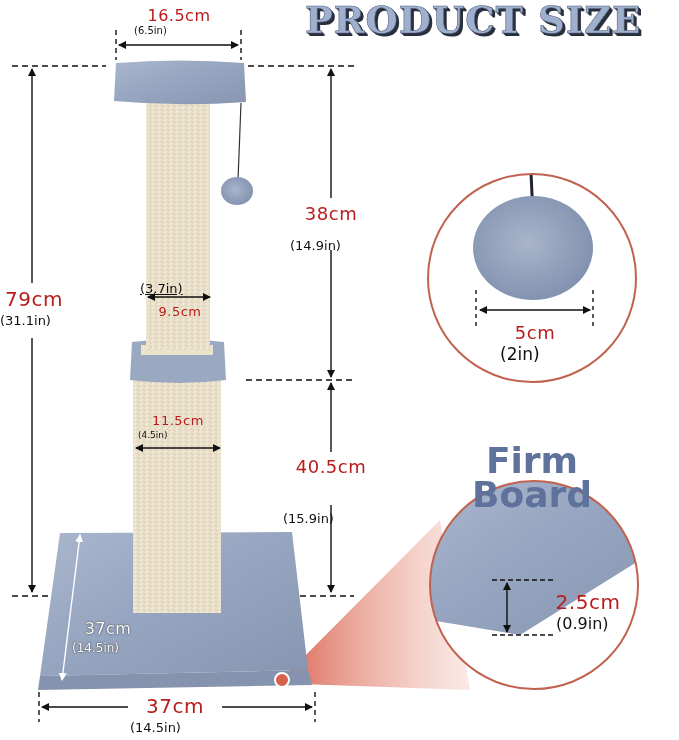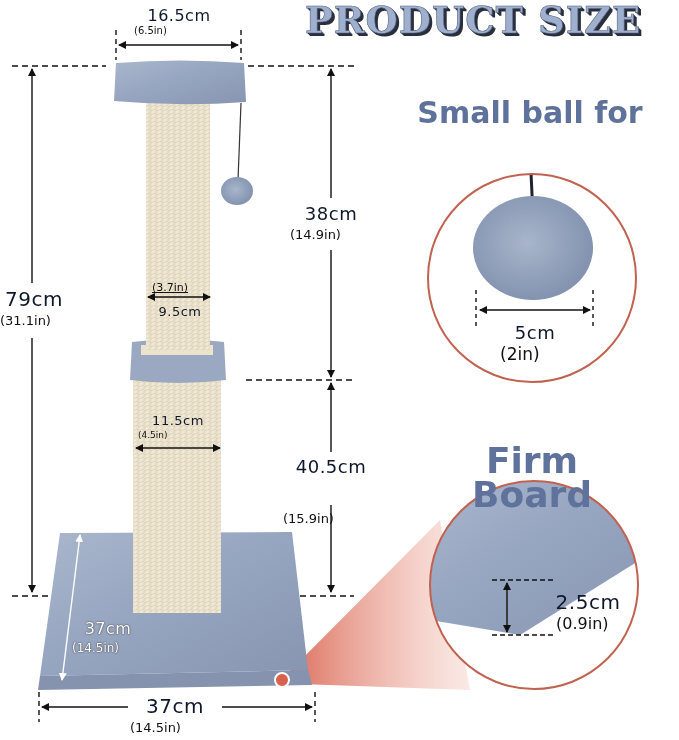--- a/index.html
+++ b/index.html
@@ -5,21 +5,21 @@
     html, body { margin: 0; padding: 0; background: #ffffff; }
     body { width: 679px; height: 740px; position: relative; overflow: hidden; font-family: "DejaVu Sans", sans-serif; }
     .abs { position: absolute; }
     .title {
       left: 305px; top: -2px; font-family: "DejaVu Serif", serif; font-weight: 900;
       font-size: 37px; letter-spacing: 1px; color: #9fb0cf;
       text-shadow: 2px 2px 0 #2a2f3d, 3px 3px 0 #2a2f3d, 1px 1px 0 #2a2f3d;
       -webkit-text-stroke: 0.6px #55627e; white-space: nowrap;
     }
     .heading { color: #5f729c; font-family: "DejaVu Sans", sans-serif; font-weight: bold; text-align: center; line-height: 34px; }
-    .dim-cm { font-family: "DejaVu Sans", sans-serif; color: #0f172a; text-align: center; white-space: nowrap; letter-spacing: 0.5px; }
+    .dim-cm { font-family: "DejaVu Sans", sans-serif; color: #b91c1c; text-align: center; white-space: nowrap; letter-spacing: 0.5px; }
     .dim-in { font-family: "DejaVu Sans", sans-serif; color: #111; text-align: left; white-space: nowrap; }
     .white-label { color: #fff; text-shadow: 0 0 1px #333, 0 0 2px #555; }
     svg.overlay { position: absolute; left: 0; top: 0; }
   </style>
 </head>
 <body>
 
 <svg class="overlay" width="679" height="740" viewBox="0 0 679 740">
   <defs>
     <linearGradient id="plushGrad" x1="0" y1="0" x2="1" y2="1">
@@ -136,43 +136,42 @@
     <line x1="492" y1="635" x2="556" y2="635" stroke-dasharray="5,3"></line>
     <line x1="507" y1="583" x2="507" y2="632" marker-start="url(#arrTail)" marker-end="url(#arrHead)"></line>
   </g>
 
   <line x1="80" y1="535" x2="62" y2="680" stroke="#fff" stroke-width="1.4" marker-start="url(#arrTailW)" marker-end="url(#arrHeadW)"></line>
 </svg>
 
 <div class="abs title">PRODUCT SIZE</div>
 
 <div class="abs heading" style="left:395px; top:96px; width:270px; font-size:30px;">
-  <div>Small ball for</div>
 </div>
 <div class="abs dim-cm" style="left:500px; top:322px; width:70px; font-size:18px;">5cm</div>
 <div class="abs dim-in" style="left:500px; top:344px; width:70px; font-size:17px;">(2in)</div>
 
 <div class="abs heading" style="left:420px; top:444px; width:224px; font-size:36px;">Firm Board</div>
 <div class="abs dim-cm" style="left:548px; top:590px; width:80px; font-size:20px;">2.5cm</div>
 <div class="abs dim-in" style="left:556px; top:614px; width:70px; font-size:16px;">(0.9in)</div>
 
 <div class="abs dim-cm" style="left:134px; top:6px; width:90px; font-size:16px;">16.5cm</div>
 <div class="abs dim-in" style="left:134px; top:25px; width:90px; font-size:10px;">(6.5in)</div>
 
 <div class="abs dim-cm" style="left:148px; top:264px; width:64px; font-size:13px;margin-top:40px;">9.5cm</div>
-<div class="abs dim-in" style="left:152px; top:281px; width:64px; font-size:11px;text-decoration:underline;">(3.7in)</div>
+<div class="abs dim-in" style="left:140px; top:281px; width:64px; font-size:13px;text-decoration:underline;">(3.7in)</div>
 
 <div class="abs dim-cm" style="left:138px; top:413px; width:80px; font-size:13px;">11.5cm</div>
 <div class="abs dim-in" style="left:138px; top:430px; width:80px; font-size:9px;">(4.5in)</div>
 
 <div class="abs dim-cm" style="left:0px; top:287px; width:68px; font-size:20px;">79cm</div>
 <div class="abs dim-in" style="left:0px; top:313px; width:68px; font-size:13px;">(31.1in)</div>
 
 <div class="abs dim-cm" style="left:290px; top:203px; width:82px; font-size:18px;">38cm</div>
-<div class="abs dim-in" style="left:290px; top:227px; width:82px; font-size:13px;">(14.9in)</div>
+<div class="abs dim-in" style="left:290px; top:238px; width:82px; font-size:13px;">(14.9in)</div>
 
 <div class="abs dim-cm" style="left:283px; top:456px; width:96px; font-size:18px;">40.5cm</div>
 <div class="abs dim-in" style="left:283px; top:481px; width:96px; font-size:13px;margin-top:30px;">(15.9in)</div>
 
 <div class="abs dim-cm white-label" style="left:72px; top:619px; width:72px; font-size:16px;">37cm</div>
 <div class="abs dim-in white-label" style="left:72px; top:641px; width:72px; font-size:12px;">(14.5in)</div>
 
 <div class="abs dim-cm" style="left:130px; top:694px; width:90px; font-size:20px;">37cm</div>
 <div class="abs dim-in" style="left:130px; top:720px; width:90px; font-size:13px;">(14.5in)</div>
 

